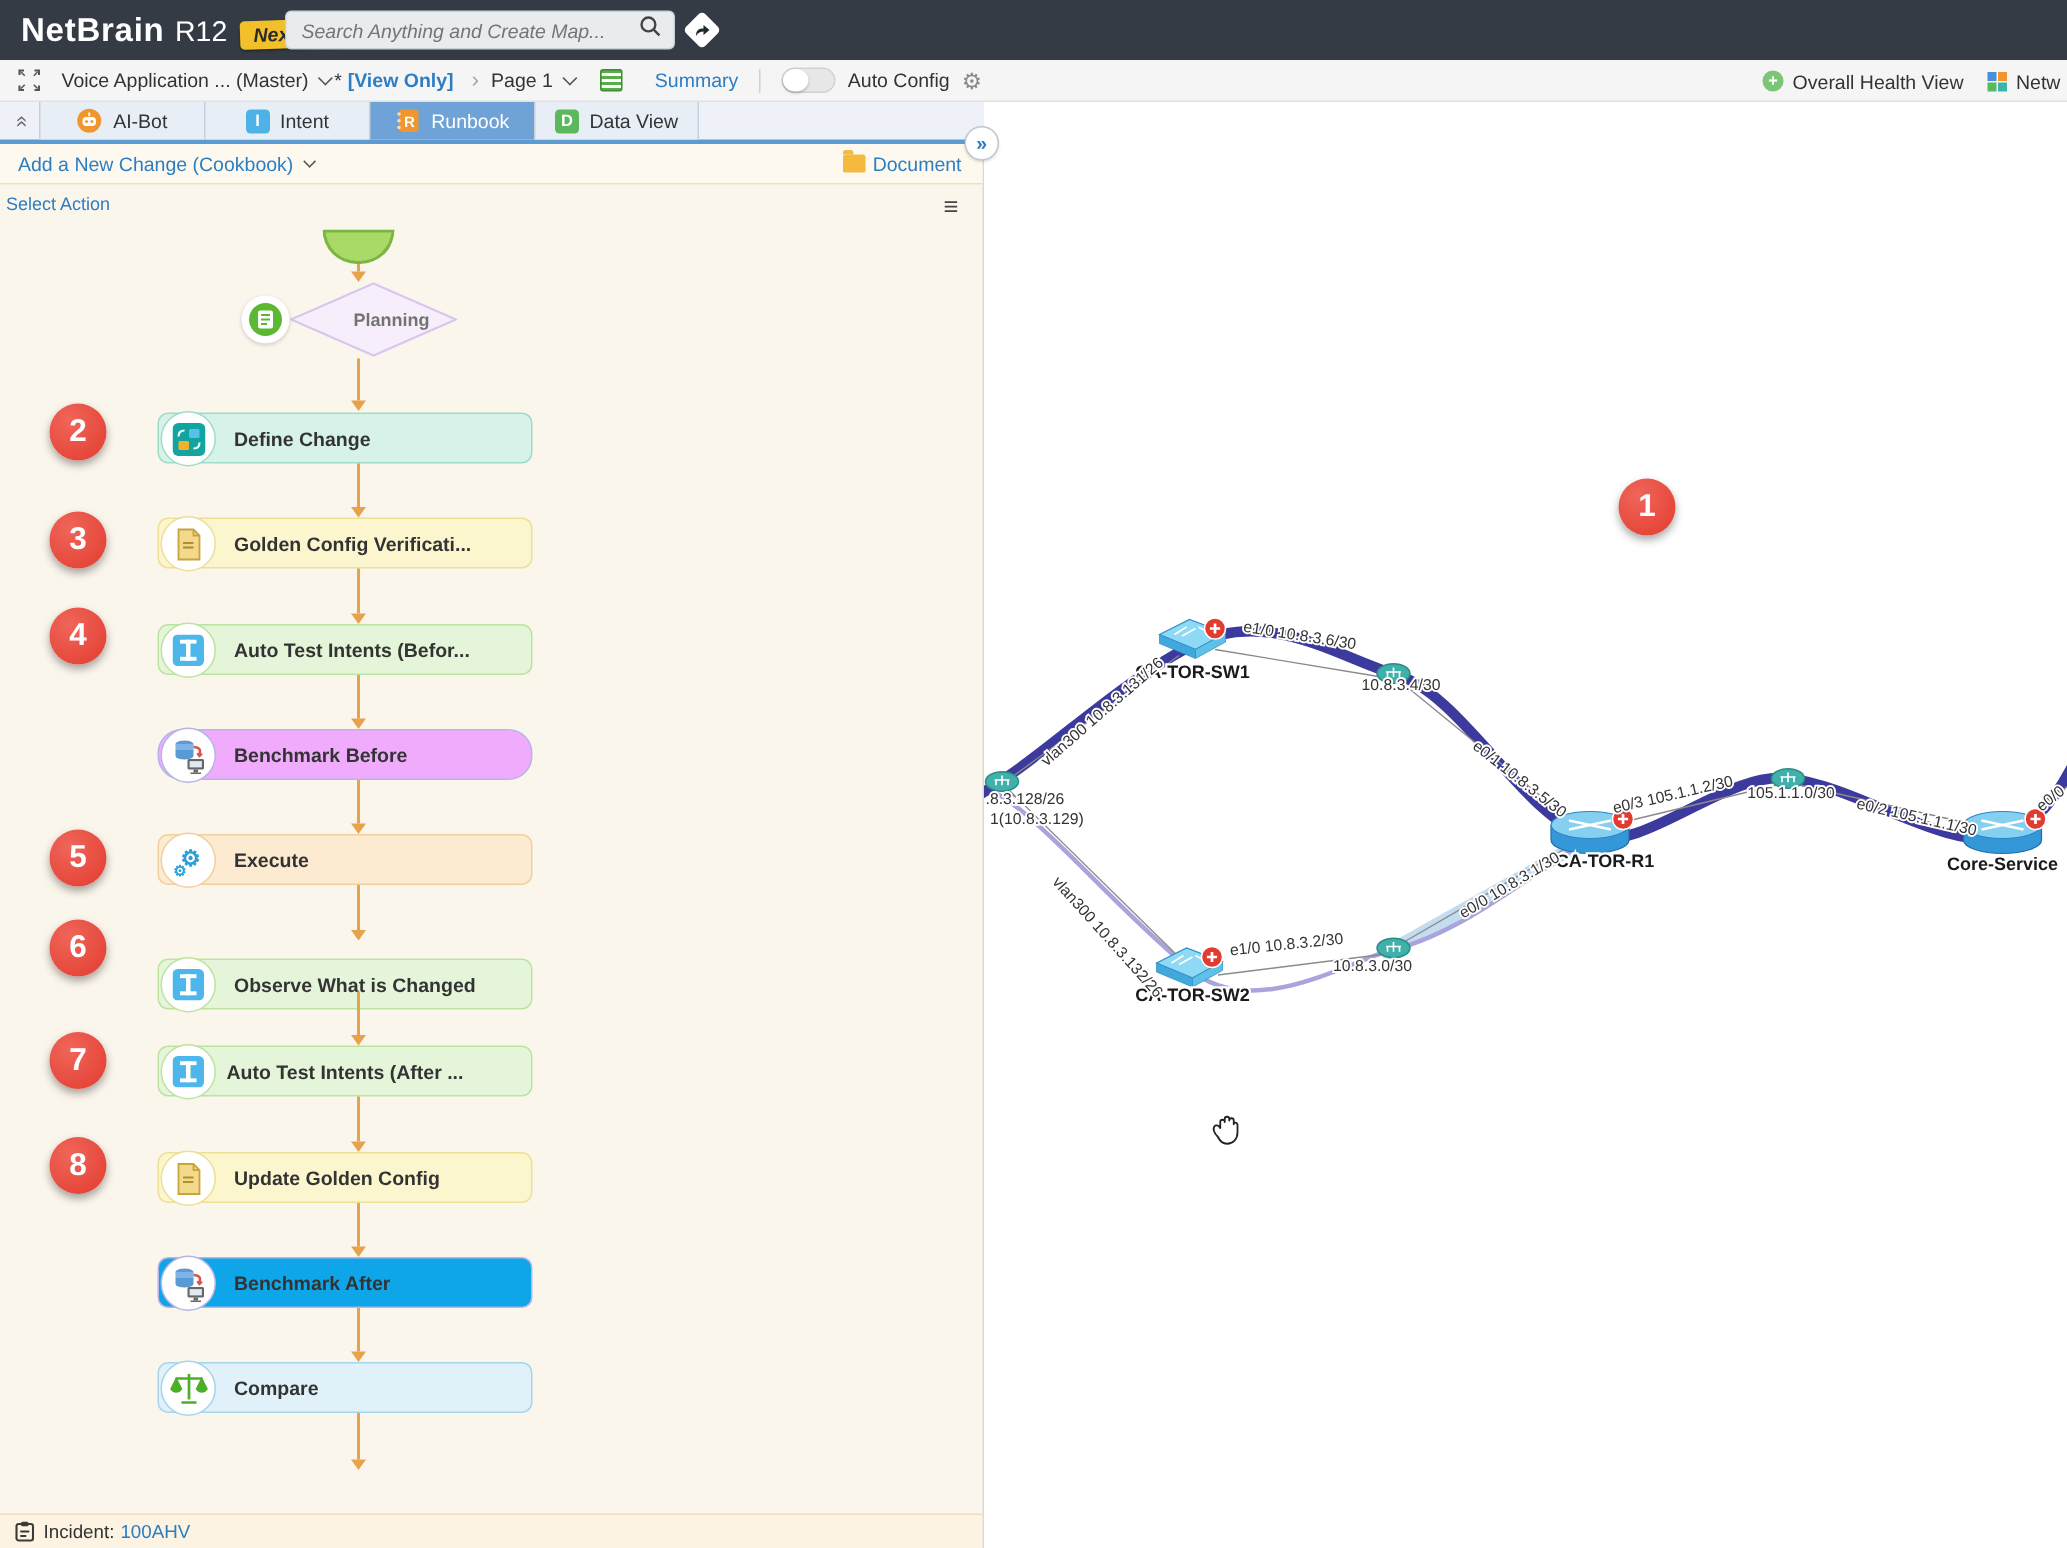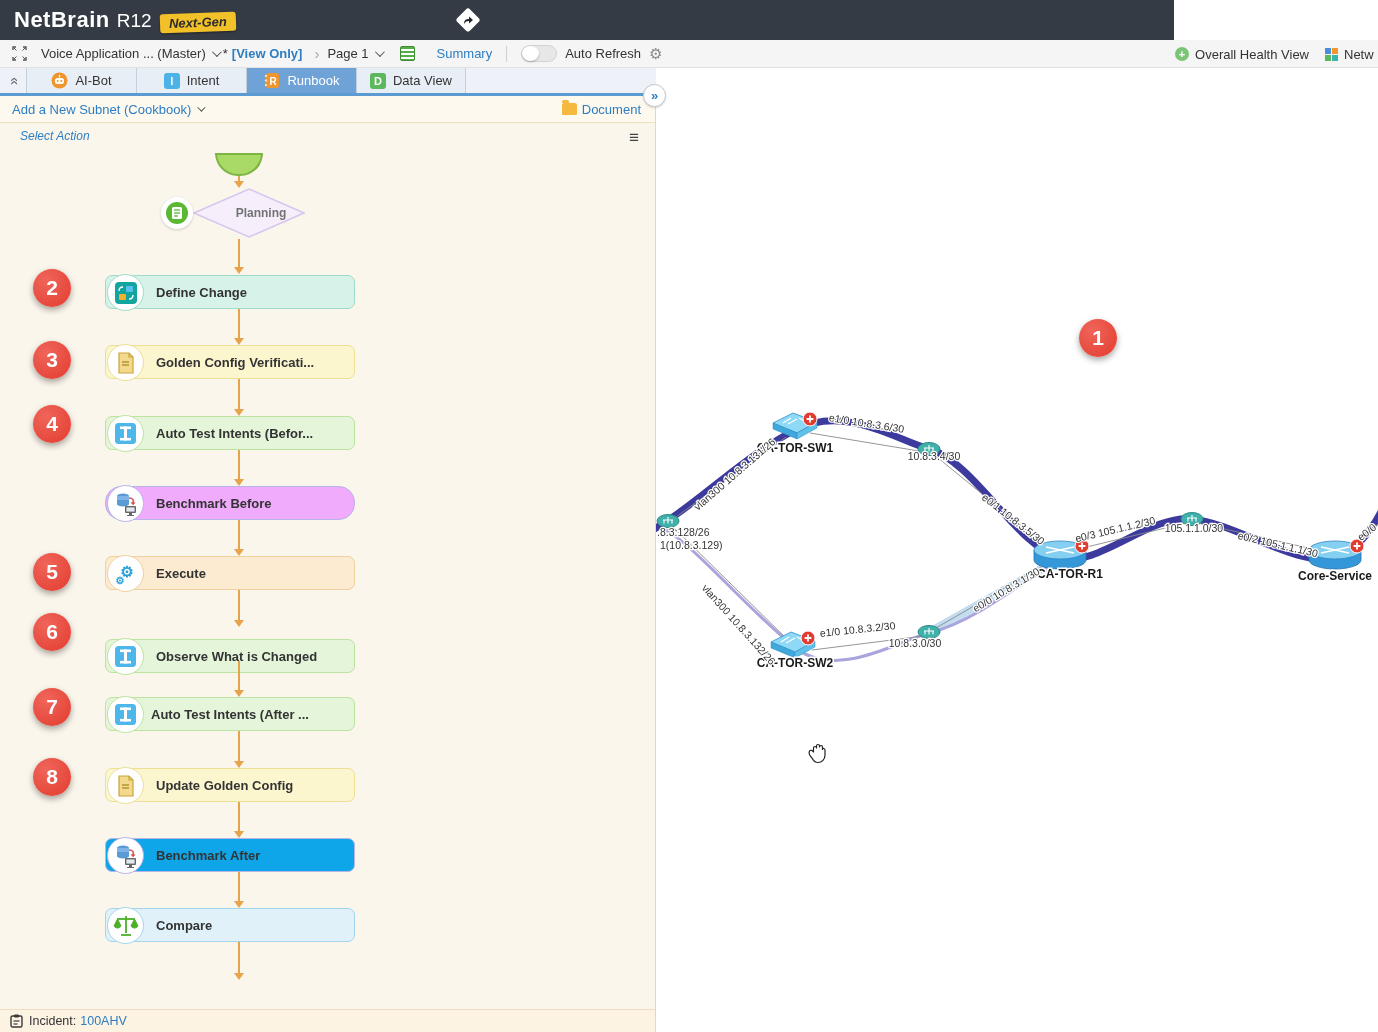--- a/index.html
+++ b/index.html
@@ -1,21 +1,21 @@
 <!DOCTYPE html>
 <html><head>
 <meta charset="utf-8">
 <style>
   * { margin:0; padding:0; box-sizing:border-box; }
   html,body { width:1378px; height:1032px; overflow:hidden; }
   body { font-family:"Liberation Sans", sans-serif; background:#fff; }
   #page { position:relative; width:1378px; height:1032px; background:#fff; overflow:hidden; }
 
   
-  .topbar { position:absolute; left:0; top:0; width:1174px; height:40px; background:#353b44; display:flex; align-items:center; }
+  .topbar { position:absolute; left:0; top:0; width:1378px; height:40px; background:#353b44; display:flex; align-items:center; }
   .logo { display:flex; align-items:baseline; margin-left:14px; }
   .logo-net { color:#fff; font-weight:bold; font-size:22px; letter-spacing:.5px; }
   .logo-r12 { color:#fff; font-size:19px; margin-left:7px; font-weight:400; }
   .nextgen { background:#f2c029; color:#2b2b2b; font-style:italic; font-weight:bold; font-size:13px; padding:2px 9px; border-radius:3px; margin-left:8px; transform:rotate(-2deg); box-shadow:0 1px 2px rgba(0,0,0,.4); }
   .searchbox { position:absolute; left:190px; top:7px; width:260px; height:26px; background:#e8ecee; border:1px solid #c9d1d6; border-radius:4px; display:flex; align-items:center; }
   .searchbox input { flex:1; border:none; outline:none; background:transparent; font-style:italic; color:#8a9299; font-size:13px; padding:0 10px; font-family:"Liberation Sans", sans-serif; }
   .search-ic { margin-right:8px; }
   .diamond-btn { position:absolute; left:459px; top:11px; width:18px; height:18px; background:#fff; border-radius:3px; transform:rotate(45deg); display:flex; align-items:center; justify-content:center; }
   .diamond-btn svg { transform:rotate(-45deg); }
 
@@ -48,21 +48,21 @@
   .more-circle { position:absolute; left:643px; top:84px; width:23px; height:23px; border-radius:50%; background:#fff; border:1px solid #bfc8d2; color:#2d7dc3; font-size:13px; font-weight:bold; text-align:center; line-height:21px; box-shadow:0 1px 2px rgba(0,0,0,.15); z-index:30; }
 
   
   .panel { position:absolute; left:0; top:96px; width:656px; height:936px; background:#fbf6ec; border-right:1px solid #d8d8d8; }
   .subnet-bar { position:absolute; left:0; top:0; width:100%; height:27px; background:#fdf9ef; border-bottom:1px solid #eedfbd; display:flex; align-items:center; font-size:13px; }
   .subnet-link { color:#2d7dc3; margin-left:12px; display:flex; align-items:center; }
   .chev-sm { width:6px; height:6px; border-right:1.5px solid #555; border-bottom:1.5px solid #555; transform:rotate(45deg) translateY(-2px); display:inline-block; margin-left:6px; }
   .doc-link { position:absolute; right:14px; color:#2d7dc3; display:flex; align-items:center; }
   .folder-ic { width:15px; height:12px; background:#f5b940; border-radius:2px 2px 1px 1px; position:relative; margin-right:5px; }
   .folder-ic:before { content:""; position:absolute; left:0; top:-3px; width:7px; height:3px; background:#f5b940; border-radius:2px 2px 0 0; }
-  .select-action { position:absolute; left:20px; top:33px; color:#2d7dc3; font-size:12px;font-style:italic; }
+  .select-action { position:absolute; left:4px; top:33px; color:#2d7dc3; font-size:12px; }
   .hamburger { position:absolute; right:16px; top:32px; color:#444; font-size:17px; }
 
   
   .half-circle { position:absolute; left:215px; top:57px; width:48px; height:23px; background:#a9da66; border:2px solid #7db544; border-radius:0 0 26px 26px; }
   .diamond-wrap { position:absolute; left:193px; top:92px; width:112px; height:50px; }
   .diamond-label { position:absolute; left:12px; top:0; width:100%; height:100%; display:flex; align-items:center; justify-content:center; font-size:12px; font-weight:600; color:#737373; }
   .plan-ic { position:absolute; left:161px; top:101px; width:32px; height:32px; border-radius:50%; background:#fff; box-shadow:0 1px 3px rgba(0,0,0,.18); display:flex; align-items:center; justify-content:center; z-index:3; }
   .step { position:absolute; left:105px; width:250px; height:34px; border-radius:7px; border:1px solid; display:flex; align-items:center; padding-left:50px; font-size:13px; font-weight:600; color:#333; }
   .step .icircle { position:absolute; left:1px; top:-2px; width:37px; height:37px; border-radius:50%; background:#fff; border:1px solid; display:flex; align-items:center; justify-content:center; }
   .farrow { position:absolute; left:238px; width:2px; background:#e7a34c; }
@@ -80,20 +80,29 @@
 </head>
 <body>
 
 <div id="page">
 
   <div class="topbar">
     <div class="logo">
       <span class="logo-net">NetBrain</span>
       <span class="logo-r12">R12</span>
       <span class="nextgen">Next-Gen</span>
+    </div>
+    <div class="searchbox">
+      <input type="text" placeholder="Search Anything and Create Map..." style="">
+      <span class="search-ic">
+        <svg width="15" height="15" viewBox="0 0 15 15">
+            <circle cx="6.3" cy="6.3" r="4.6" fill="none" stroke="#444" stroke-width="1.6"></circle>
+            <line x1="9.8" y1="9.8" x2="13.6" y2="13.6" stroke="#444" stroke-width="1.6"></line>
+          </svg>
+      </span>
     </div>
     <div class="diamond-btn">
       <svg width="12" height="12" viewBox="0 0 12 12">
           <path d="M2,10 C2,6 4,5 7,5 L7,2.6 L11,6 L7,9.4 L7,7 C5,7 3.4,7.6 2,10 Z" fill="#23282e"></path>
         </svg>
     </div>
   </div>
 
   <div class="toolbar">
     <span class="sp" style="margin-left:12px">
@@ -108,21 +117,21 @@
     <span class="viewonly">[View Only]</span>
     <span class="crumb-sep">›</span>
     <span class="sp">Page 1</span>
     <span class="chev"></span>
     <span class="sum-ic"></span>
     <span class="link-blue">Summary</span>
     <span class="vbar"></span>
     <span class="toggle">
         <span class="knob"></span>
       </span>
-    <span>Auto Refresh</span>
+    <span>Auto Config</span>
     <span class="gear">⚙</span>
     <div class="tb-right">
       <span class="health-ic">+</span>
       <span>Overall Health View</span>
       <span class="grid-ic">
         <i style="background:#4a90d9"></i>
           <i style="background:#f0962e"></i>
           <i style="background:#5cb85c"></i>
           <i style="background:#3ab5ad"></i>
       </span>
@@ -169,21 +178,21 @@
           <span class="sqic" style="background:#5cb85c">D</span>
         </span>
       <span>Data View</span>
     </div>
   </div>
   <div class="more-circle">»</div>
 
   <div class="panel">
     <div class="subnet-bar">
       <span class="subnet-link">
-        <span>Add a New Subnet (Cookbook)</span>
+        <span>Add a New Change (Cookbook)</span>
           <span class="chev-sm"></span>
       </span>
       <span class="doc-link">
         <span class="folder-ic"></span>
         <span>Document</span>
       </span>
     </div>
     <div class="select-action">Select Action</div>
     <div class="hamburger">≡</div>
 

